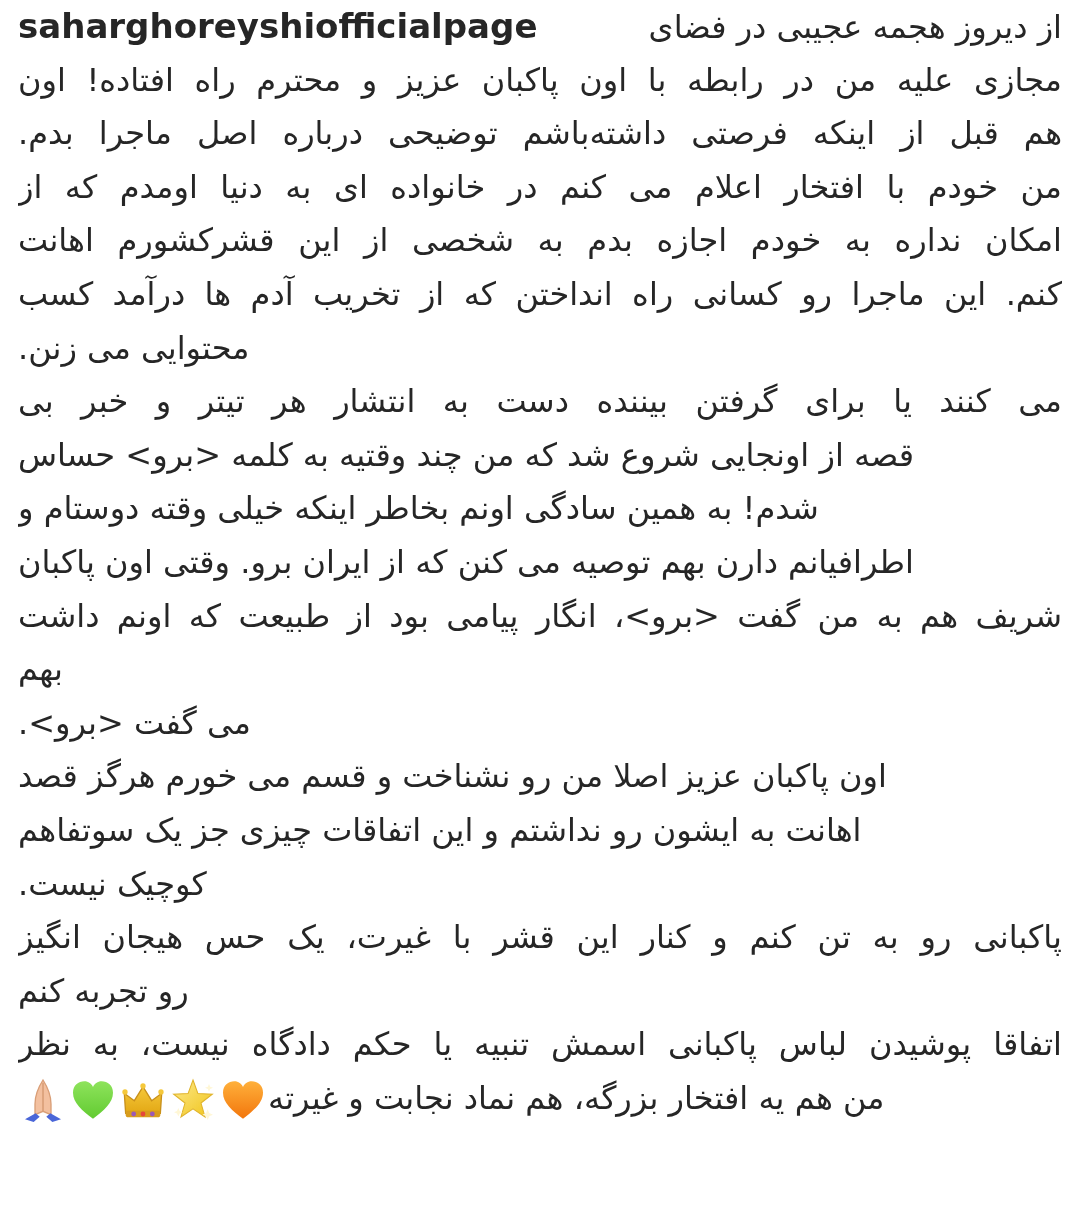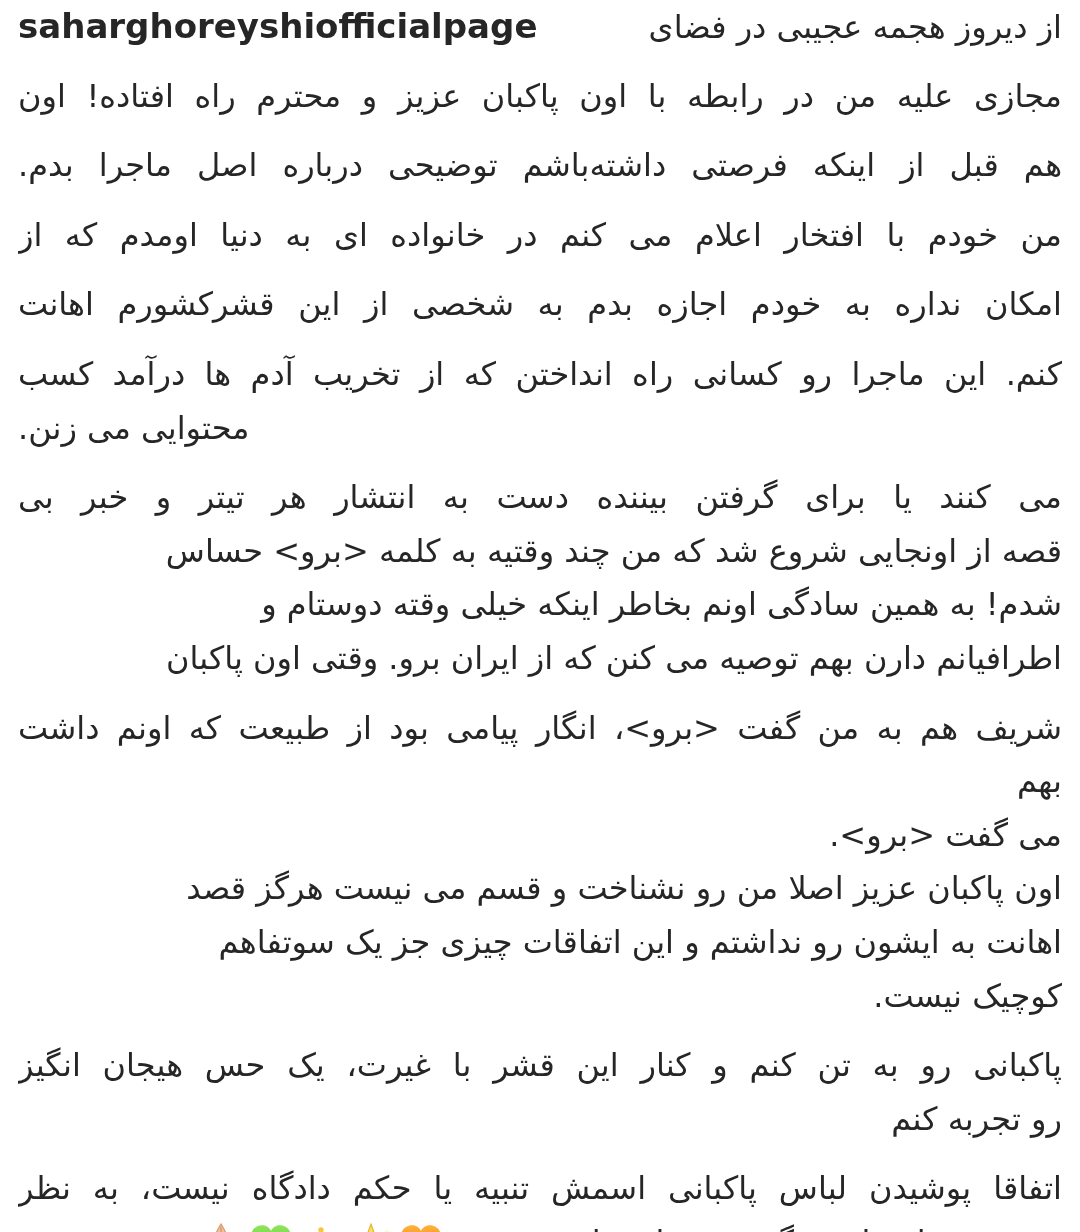--- a/index.html
+++ b/index.html
@@ -22,23 +22,23 @@
   }
   .line {
     height: 53.6px;
     line-height: 53.6px;
     font-size: 32px;
     color: #262626;
     white-space: nowrap;
     overflow: hidden;
     gap: 28px;
   }
-  .line.ar { text-align: right; }
+  .line.ar { text-align: left; }
   .line.al { text-align: left; }
-  .line.aj { text-align: justify; text-align-last: justify; margin-top: 16px; }
+  .line.aj { text-align: justify; text-align-last: justify; }
   .first-line {
     display: flex;
     justify-content: space-between;
     align-items: baseline;
   }
   .username {
     font-weight: 700;
     font-size: 34px;
     color: #262626;
     flex: 0 0 auto;
@@ -76,21 +76,21 @@
       <div class="line aj" dir="rtl"><span>امکان نداره به خودم اجازه بدم به شخصی از این قشرکشورم اهانت</span></div>
       <div class="line aj" dir="rtl"><span>کنم. این ماجرا رو کسانی راه انداختن که از تخریب آدم ها درآمد کسب</span></div>
       <div class="line al" dir="rtl"><span>محتوایی می زنن.</span></div>
       <div class="line aj" dir="rtl"><span>می کنند یا برای گرفتن بیننده دست به انتشار هر تیتر و خبر بی</span></div>
       <div class="line ar" dir="rtl"><span>قصه از اونجایی شروع شد که من چند وقتیه به کلمه &lt;برو&gt; حساس</span></div>
       <div class="line ar" dir="rtl"><span>شدم! به همین سادگی اونم بخاطر اینکه خیلی وقته دوستام و</span></div>
       <div class="line ar" dir="rtl"><span>اطرافیانم دارن بهم توصیه می کنن که از ایران برو. وقتی اون پاکبان</span></div>
       <div class="line aj" dir="rtl"><span>شریف هم به من گفت &lt;برو&gt;، انگار پیامی بود از طبیعت که اونم داشت</span></div>
       <div class="line ar" dir="rtl"><span>بهم</span></div>
       <div class="line ar" dir="rtl"><span>می گفت &lt;برو&gt;.</span></div>
-      <div class="line ar" dir="rtl"><span>اون پاکبان عزیز اصلا من رو نشناخت و قسم می نیست هرگز قصد</span></div>
+      <div class="line ar" dir="rtl"><span>اون پاکبان عزیز اصلا من رو نشناخت و قسم می خورم هرگز قصد</span></div>
       <div class="line ar" dir="rtl"><span>اهانت به ایشون رو نداشتم و این اتفاقات چیزی جز یک سوتفاهم</span></div>
       <div class="line ar" dir="rtl"><span>کوچیک نیست.</span></div>
       <div class="line aj" dir="rtl"><span>پاکبانی رو به تن کنم و کنار این قشر با غیرت، یک حس هیجان انگیز</span></div>
       <div class="line ar" dir="rtl"><span>رو تجربه کنم</span></div>
       <div class="line aj" dir="rtl"><span>اتفاقا پوشیدن لباس پاکبانی اسمش تنبیه یا حکم دادگاه نیست، به نظر</span></div>
       <div class="line ar" dir="rtl"><span>من هم یه افتخار بزرگه، هم نماد نجابت و غیرته</span><span class="emoji"><svg viewBox="0 0 36 36">
             <defs>
               <linearGradient id="g-oh" x1="0" y1="0" x2="0" y2="1">
                 <stop offset="0" stop-color="#ffb03b"></stop>
                 <stop offset="1" stop-color="#f2760c"></stop>

